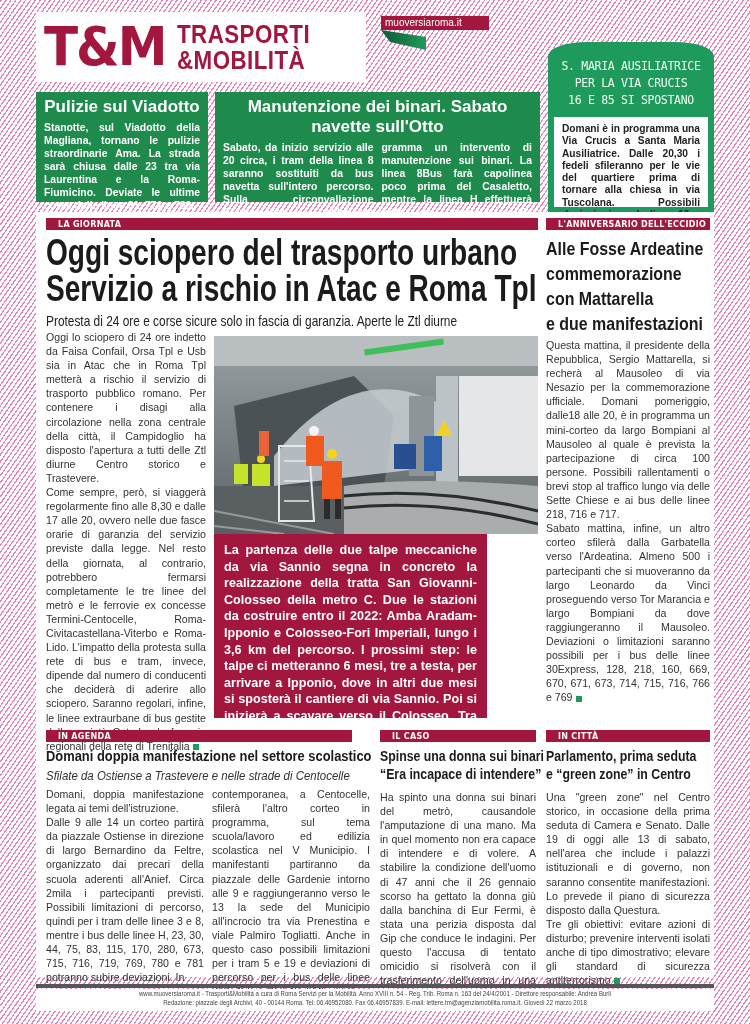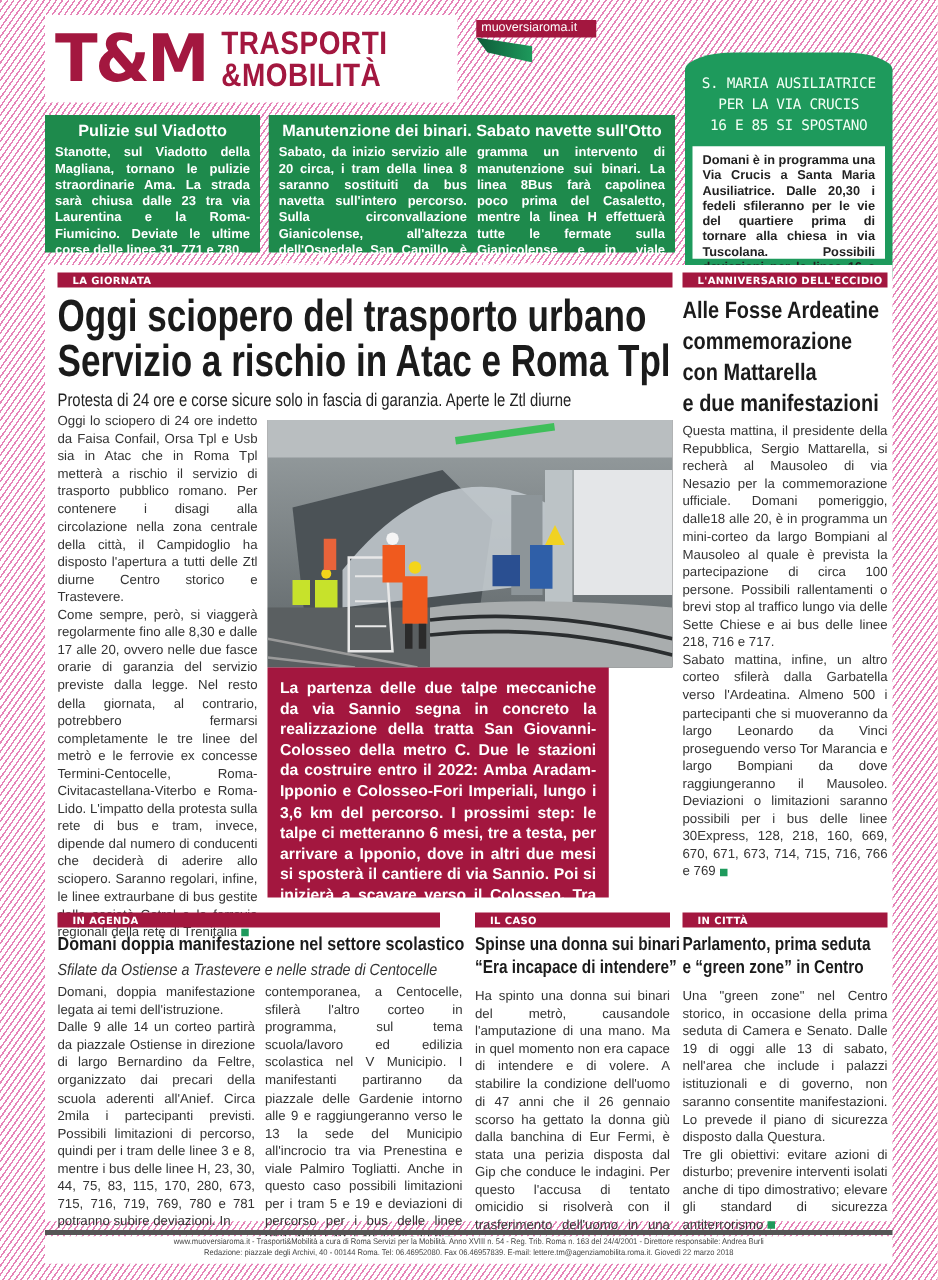--- a/index.html
+++ b/index.html
@@ -15,26 +15,26 @@
     background: #a3173f; color: #fff; font-weight: bold; font-size: 8px;
     letter-spacing: 0.3px; padding: 2px 0 2px 12px; height: 12px; line-height: 9px;
     font-family: "DejaVu Sans", sans-serif;
   }
   .sq { display: inline-block; width: 6px; height: 6px; background: #1e9a5c; margin-left: 3px; vertical-align: middle; }
 
   
   #logo-box { left: 36px; top: 12px; width: 330px; height: 70px; background: #fff; display: flex; align-items: center; padding-left: 8px; }
   #logo-tm { font-family: "DejaVu Sans", sans-serif; font-weight: 900; font-size: 50px; color: #a3173f; letter-spacing: -2px; line-height: 1; transform: scaleY(1.05); }
   #logo-text { margin-left: 12px; color: #a3173f; font-weight: bold; font-size: 26px; line-height: 26px; font-family: "Liberation Sans", sans-serif; letter-spacing: 0.5px; transform: scaleX(0.86); transform-origin: left; }
-  #site-tag { left: 381px; top: 16px; width: 96px; height: 14px; background: #a3173f; color: #fff; font-size: 10px; line-height: 14px; padding-left: 4px; }
+  #site-tag { left: 381px; top: 16px; width: 108px; height: 14px; background: #a3173f; color: #fff; font-size: 10px; line-height: 14px; padding-left: 4px; }
   #site-ribbon { left: 381px; top: 30px; width: 45px; height: 20px; background: linear-gradient(90deg, #0e5a38, #1e9a5c); clip-path: polygon(0 0, 100% 35%, 100% 100%, 20% 60%); }
 
   
   .gbox { background: #1e8a4c; color: #fff; }
-  .gbox h3 { font-size: 13px; text-align: center; font-weight: bold; margin: 5px 0 4px; }
+  .gbox h3 { font-size: 17px; text-align: center; font-weight: bold; margin: 5px 0 4px; }
   .gbox p { font-size: 10.4px; line-height: 13px; font-weight: bold; text-align: justify; font-family: "Liberation Sans Narrow", "Liberation Sans", sans-serif; }
   #g1 { left: 36px; top: 92px; width: 172px; height: 110px; padding: 0 8px; }
   #g2 { left: 215px; top: 92px; width: 325px; height: 110px; padding: 0 8px; }
   #g2 .cols { display: flex; gap: 8px; }
   #g2 .cols p { flex: 1; }
   #g3 { left: 548px; top: 22px; width: 166px; height: 180px; background: #1e9a5c; border-radius: 40px 40px 0 0 / 14px 14px 0 0; padding: 6px; margin-top: 20px; }
   #g3 h3 { font-family: "DejaVu Sans Mono", monospace; font-weight: normal; font-size: 11.5px; line-height: 17px; text-align: center; color: #f2fff5; letter-spacing: -0.3px; margin: 10px 0 8px; }
   #g3 .inner { background: #fff; color: #222; padding: 6px 8px; height: 90px; }
   #g3 .inner p { font-size: 10.2px; line-height: 12.3px; font-weight: bold; text-align: justify; font-family: "Liberation Sans Narrow", "Liberation Sans", sans-serif; }
 

